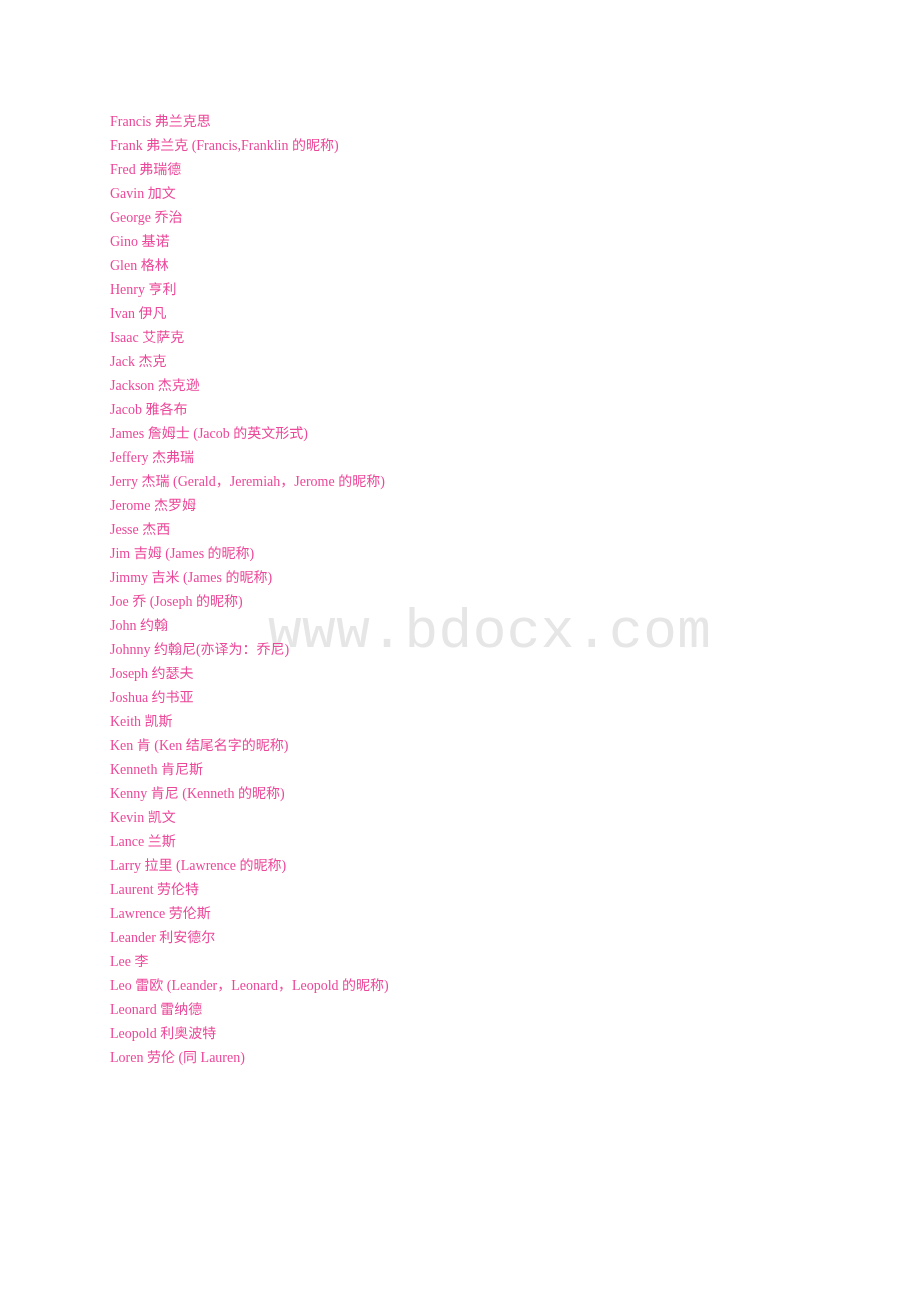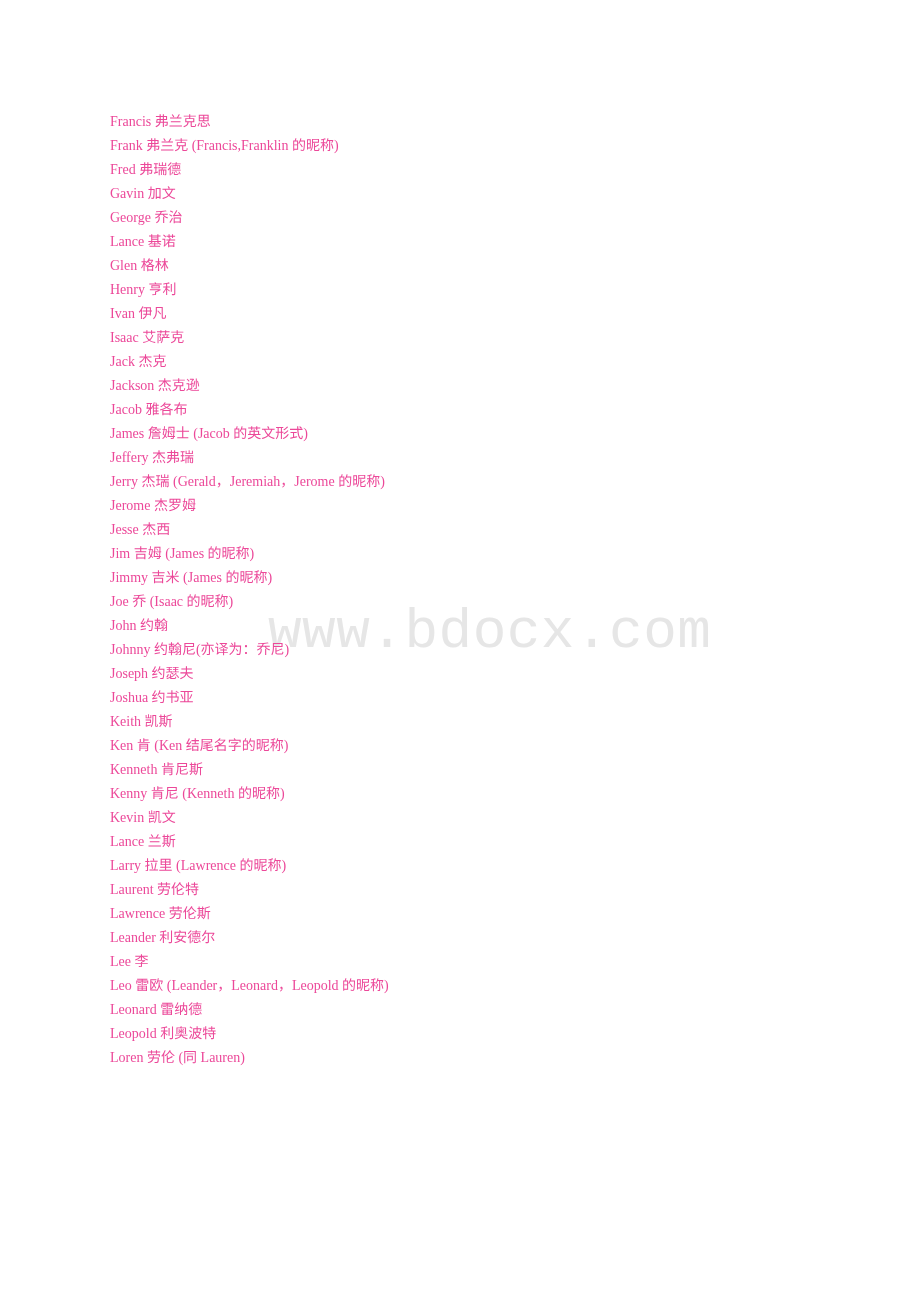--- a/index.html
+++ b/index.html
@@ -54,36 +54,36 @@
 <div class="page">
 
   <div class="watermark">www.bdocx.com</div>
 
   <div class="content">
       <div class="entry">Francis 弗兰克思</div>
       <div class="entry">Frank 弗兰克 (Francis,Franklin 的昵称)</div>
       <div class="entry">Fred 弗瑞德</div>
       <div class="entry">Gavin 加文</div>
       <div class="entry">George 乔治</div>
-      <div class="entry">Lance 基诺</div>
+      <div class="entry">Gino 基诺</div>
       <div class="entry">Glen 格林</div>
       <div class="entry">Henry 亨利</div>
       <div class="entry">Ivan 伊凡</div>
       <div class="entry">Isaac 艾萨克</div>
       <div class="entry">Jack 杰克</div>
       <div class="entry">Jackson 杰克逊</div>
       <div class="entry">Jacob 雅各布</div>
       <div class="entry">James 詹姆士 (Jacob 的英文形式)</div>
       <div class="entry">Jeffery 杰弗瑞</div>
       <div class="entry">Jerry 杰瑞 (Gerald，Jeremiah，Jerome 的昵称)</div>
       <div class="entry">Jerome 杰罗姆</div>
       <div class="entry">Jesse 杰西</div>
       <div class="entry">Jim 吉姆 (James 的昵称)</div>
       <div class="entry">Jimmy 吉米 (James 的昵称)</div>
-      <div class="entry">Joe 乔 (Isaac 的昵称)</div>
+      <div class="entry">Joe 乔 (Joseph 的昵称)</div>
       <div class="entry">John 约翰</div>
       <div class="entry">Johnny 约翰尼(亦译为：乔尼)</div>
       <div class="entry">Joseph 约瑟夫</div>
       <div class="entry">Joshua 约书亚</div>
       <div class="entry">Keith 凯斯</div>
       <div class="entry">Ken 肯 (Ken 结尾名字的昵称)</div>
       <div class="entry">Kenneth 肯尼斯</div>
       <div class="entry">Kenny 肯尼 (Kenneth 的昵称)</div>
       <div class="entry">Kevin 凯文</div>
       <div class="entry">Lance 兰斯</div>

